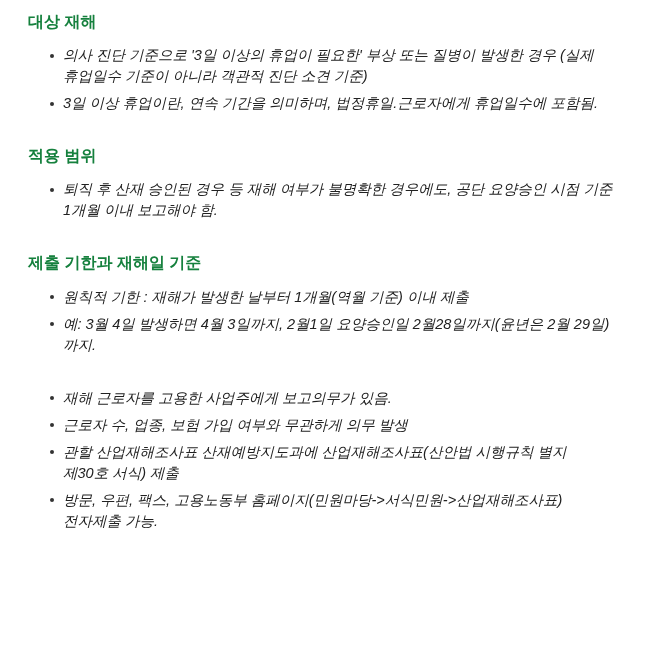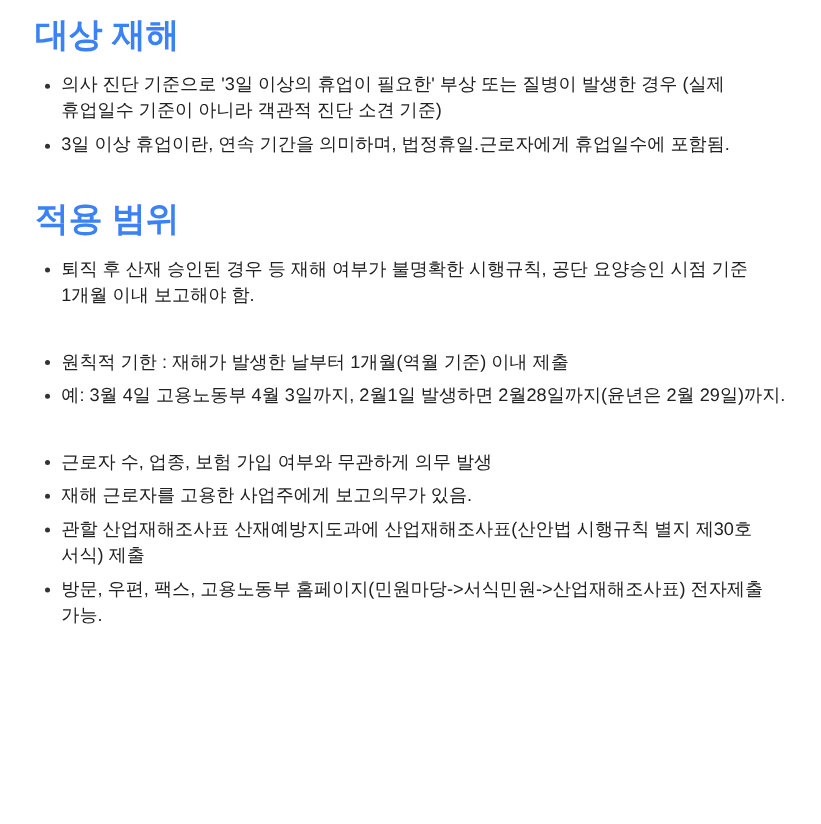--- a/index.html
+++ b/index.html
@@ -19,30 +19,31 @@
     width: 657px;
     padding: 12px 28px 24px 28px;
   }
   .section {
     margin: 0 0 32px 0;
   }
   .section:last-child {
     margin-bottom: 0;
   }
   .section-title {
-    font-size: 27px;
+    font-size: 16px;
     line-height: 1.2;
     font-weight: 700;
-    color: #3b82f6;
+    color: #15803d;
     margin: 0 0 14px 0;
   }
   .bullet-list {
     list-style: none;
-    margin: 0;
+    margin: 14px;
     padding: 0 0 0 8px;
+    font-style: italic;
   }
   .bullet-item {
     position: relative;
     padding-left: 13px;
     font-size: 14.5px;
     line-height: 21px;
     margin-bottom: 6px;
     color: #212121;
     word-break: keep-all;
   }
@@ -69,34 +70,35 @@
     <h2 class="section-title">대상 재해</h2>
     <ul class="bullet-list">
       <li class="bullet-item">의사 진단 기준으로 '3일 이상의 휴업이 필요한' 부상 또는 질병이 발생한 경우 (실제 휴업일수 기준이 아니라 객관적 진단 소견 기준)</li>
       <li class="bullet-item">3일 이상 휴업이란, 연속 기간을 의미하며, 법정휴일.근로자에게 휴업일수에 포함됨.</li>
     </ul>
   </section>
 
   <section class="section">
     <h2 class="section-title">적용 범위</h2>
     <ul class="bullet-list">
-      <li class="bullet-item">퇴직 후 산재 승인된 경우 등 재해 여부가 불명확한 시행규칙, 공단 요양승인 시점 기준 1개월 이내 보고해야 함.</li>
+      <li class="bullet-item">퇴직 후 산재 승인된 경우 등 재해 여부가 불명확한 경우에도, 공단 요양승인 시점 기준 1개월 이내 보고해야 함.</li>
+    </ul>
+  </section>
+
+  <section class="section">
+    <h2 class="section-title">제출 기한과 재해일 기준</h2>
+    <ul class="bullet-list">
+      <li class="bullet-item">원칙적 기한 : 재해가 발생한 날부터 1개월(역월 기준) 이내 제출</li>
+      <li class="bullet-item">예: 3월 4일 발생하면 4월 3일까지, 2월1일 요양승인일 2월28일까지(윤년은 2월 29일)까지.</li>
     </ul>
   </section>
 
   <section class="section">
     <ul class="bullet-list">
-      <li class="bullet-item">원칙적 기한 : 재해가 발생한 날부터 1개월(역월 기준) 이내 제출</li>
-      <li class="bullet-item">예: 3월 4일 고용노동부 4월 3일까지, 2월1일 발생하면 2월28일까지(윤년은 2월 29일)까지.</li>
-    </ul>
-  </section>
-
-  <section class="section">
-    <ul class="bullet-list">
+      <li class="bullet-item">재해 근로자를 고용한 사업주에게 보고의무가 있음.</li>
       <li class="bullet-item">근로자 수, 업종, 보험 가입 여부와 무관하게 의무 발생</li>
-      <li class="bullet-item">재해 근로자를 고용한 사업주에게 보고의무가 있음.</li>
       <li class="bullet-item">관할 산업재해조사표 산재예방지도과에 산업재해조사표(산안법 시행규칙 별지 제30호 서식) 제출</li>
       <li class="bullet-item">방문, 우편, 팩스, 고용노동부 홈페이지(민원마당-&gt;서식민원-&gt;산업재해조사표) 전자제출 가능.</li>
 
     </ul>
   </section>
 
 </main>
 
 </body></html>

